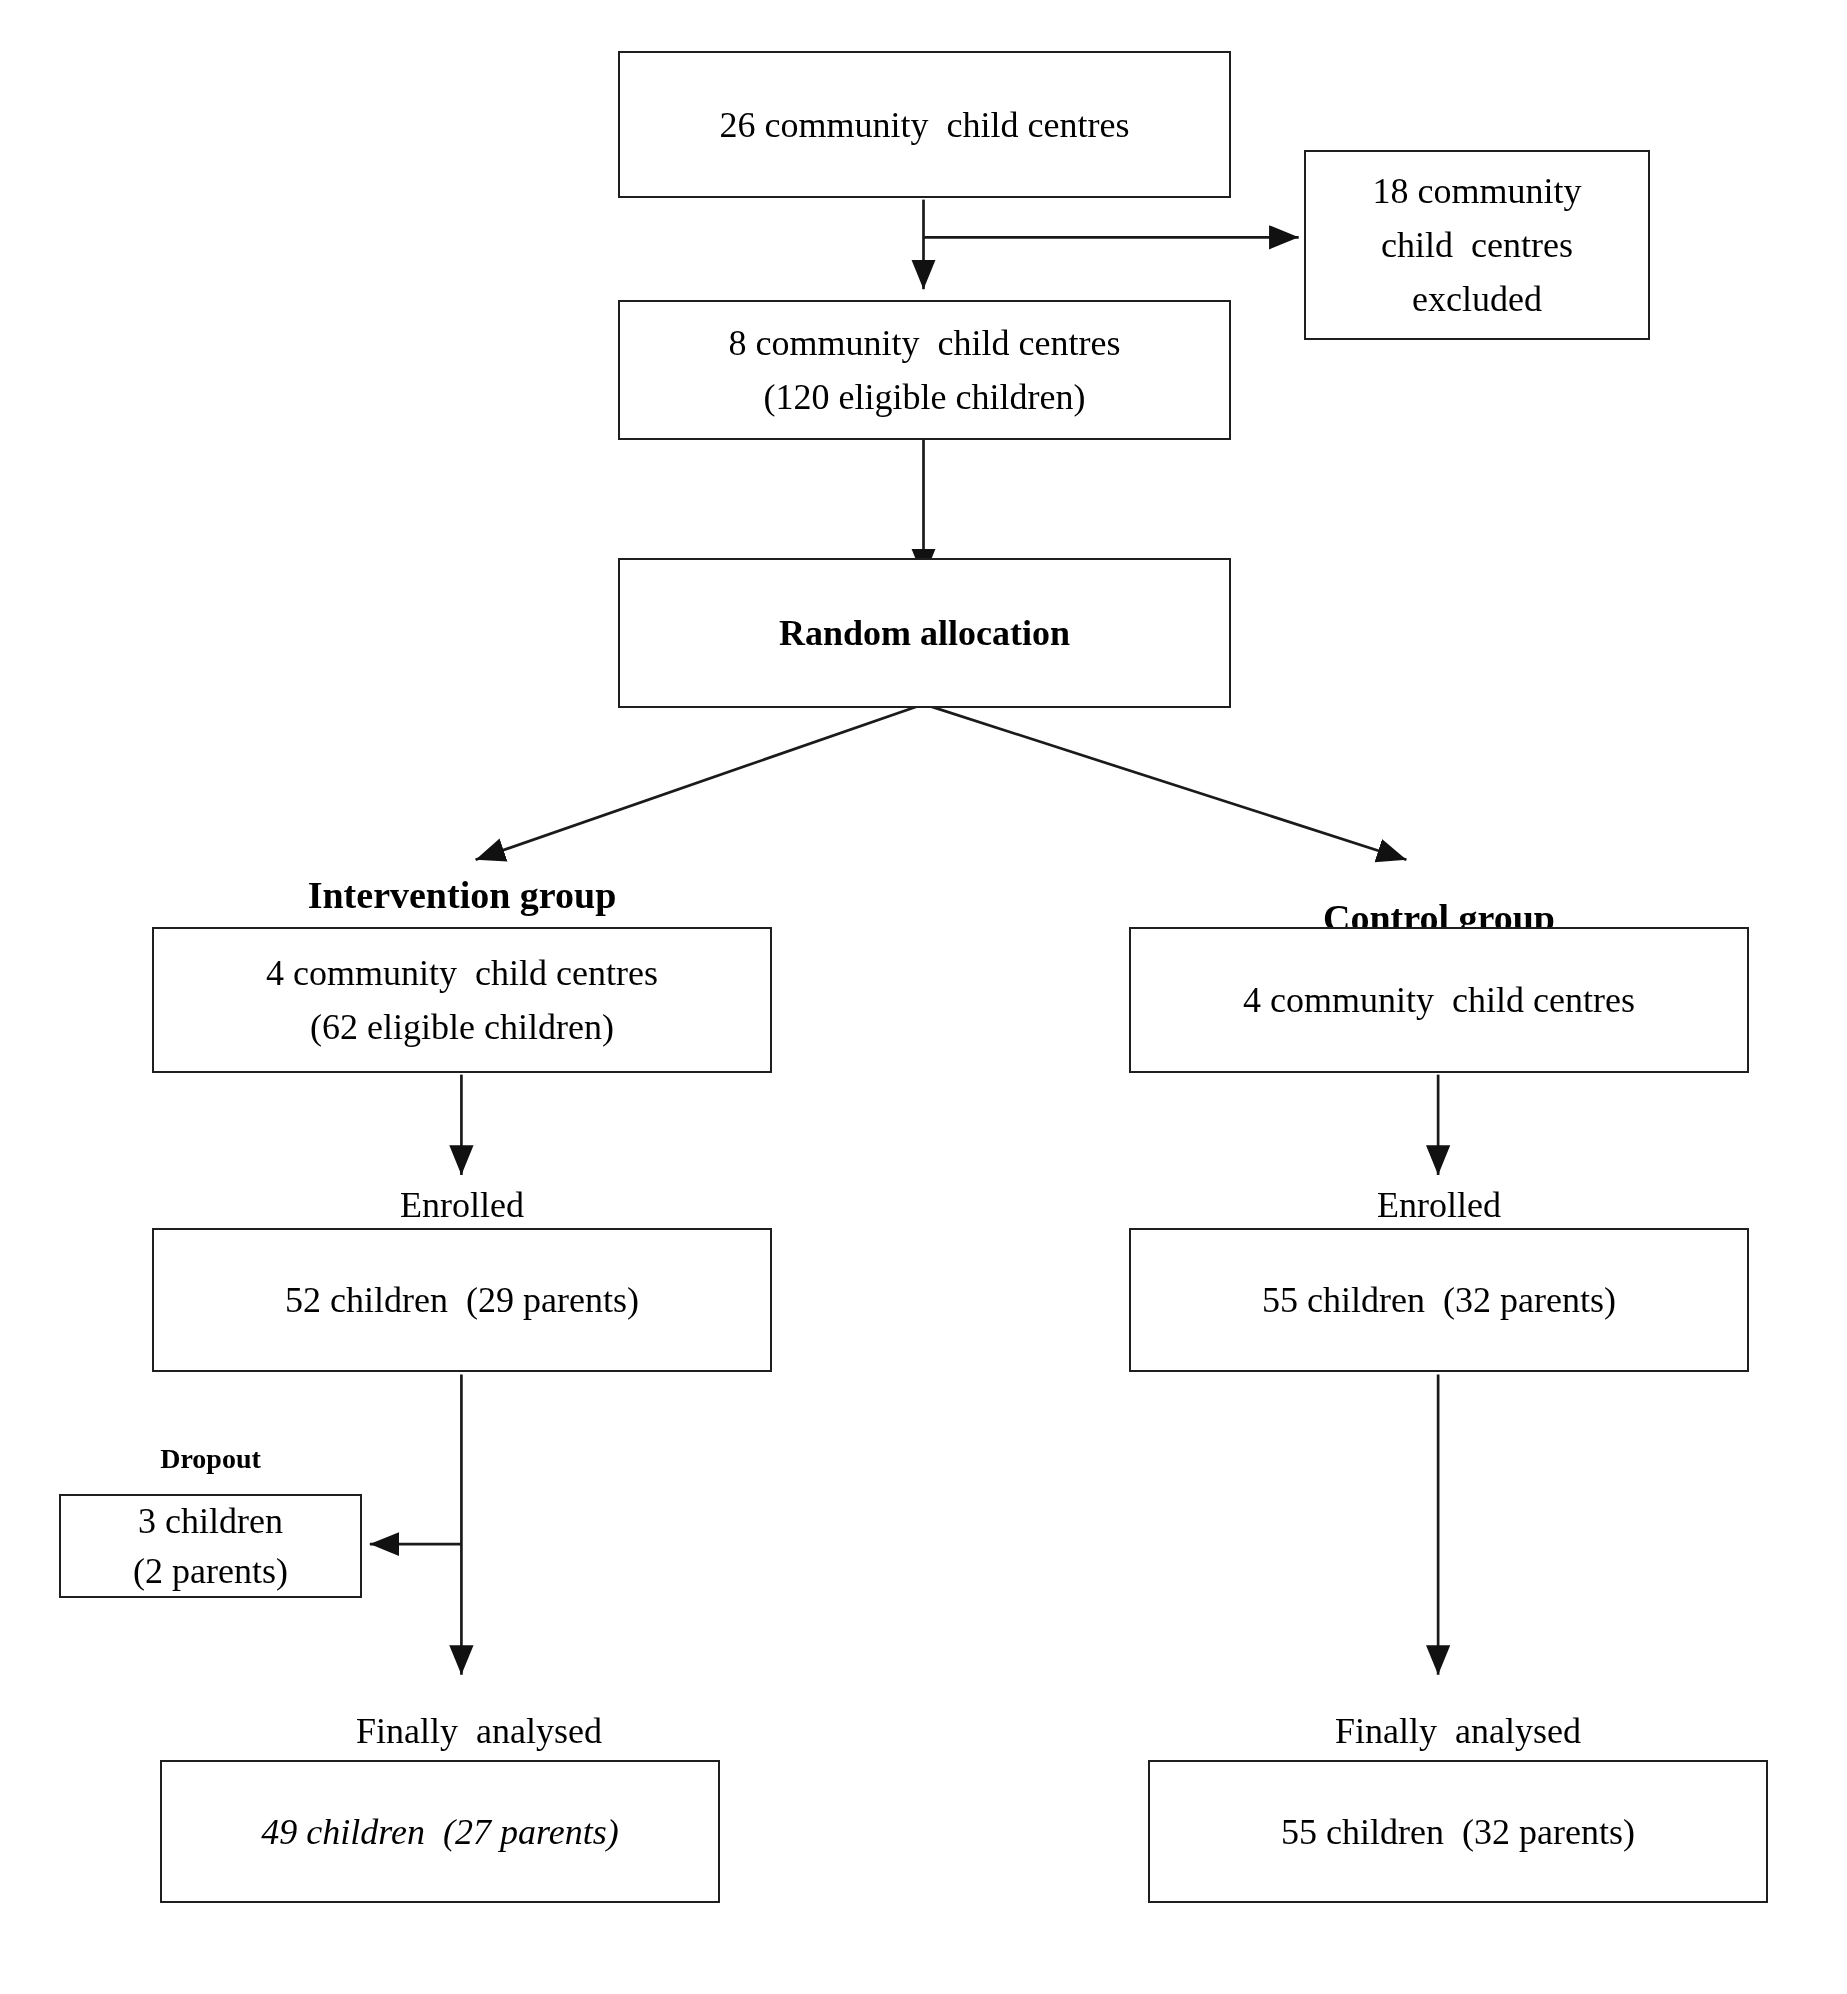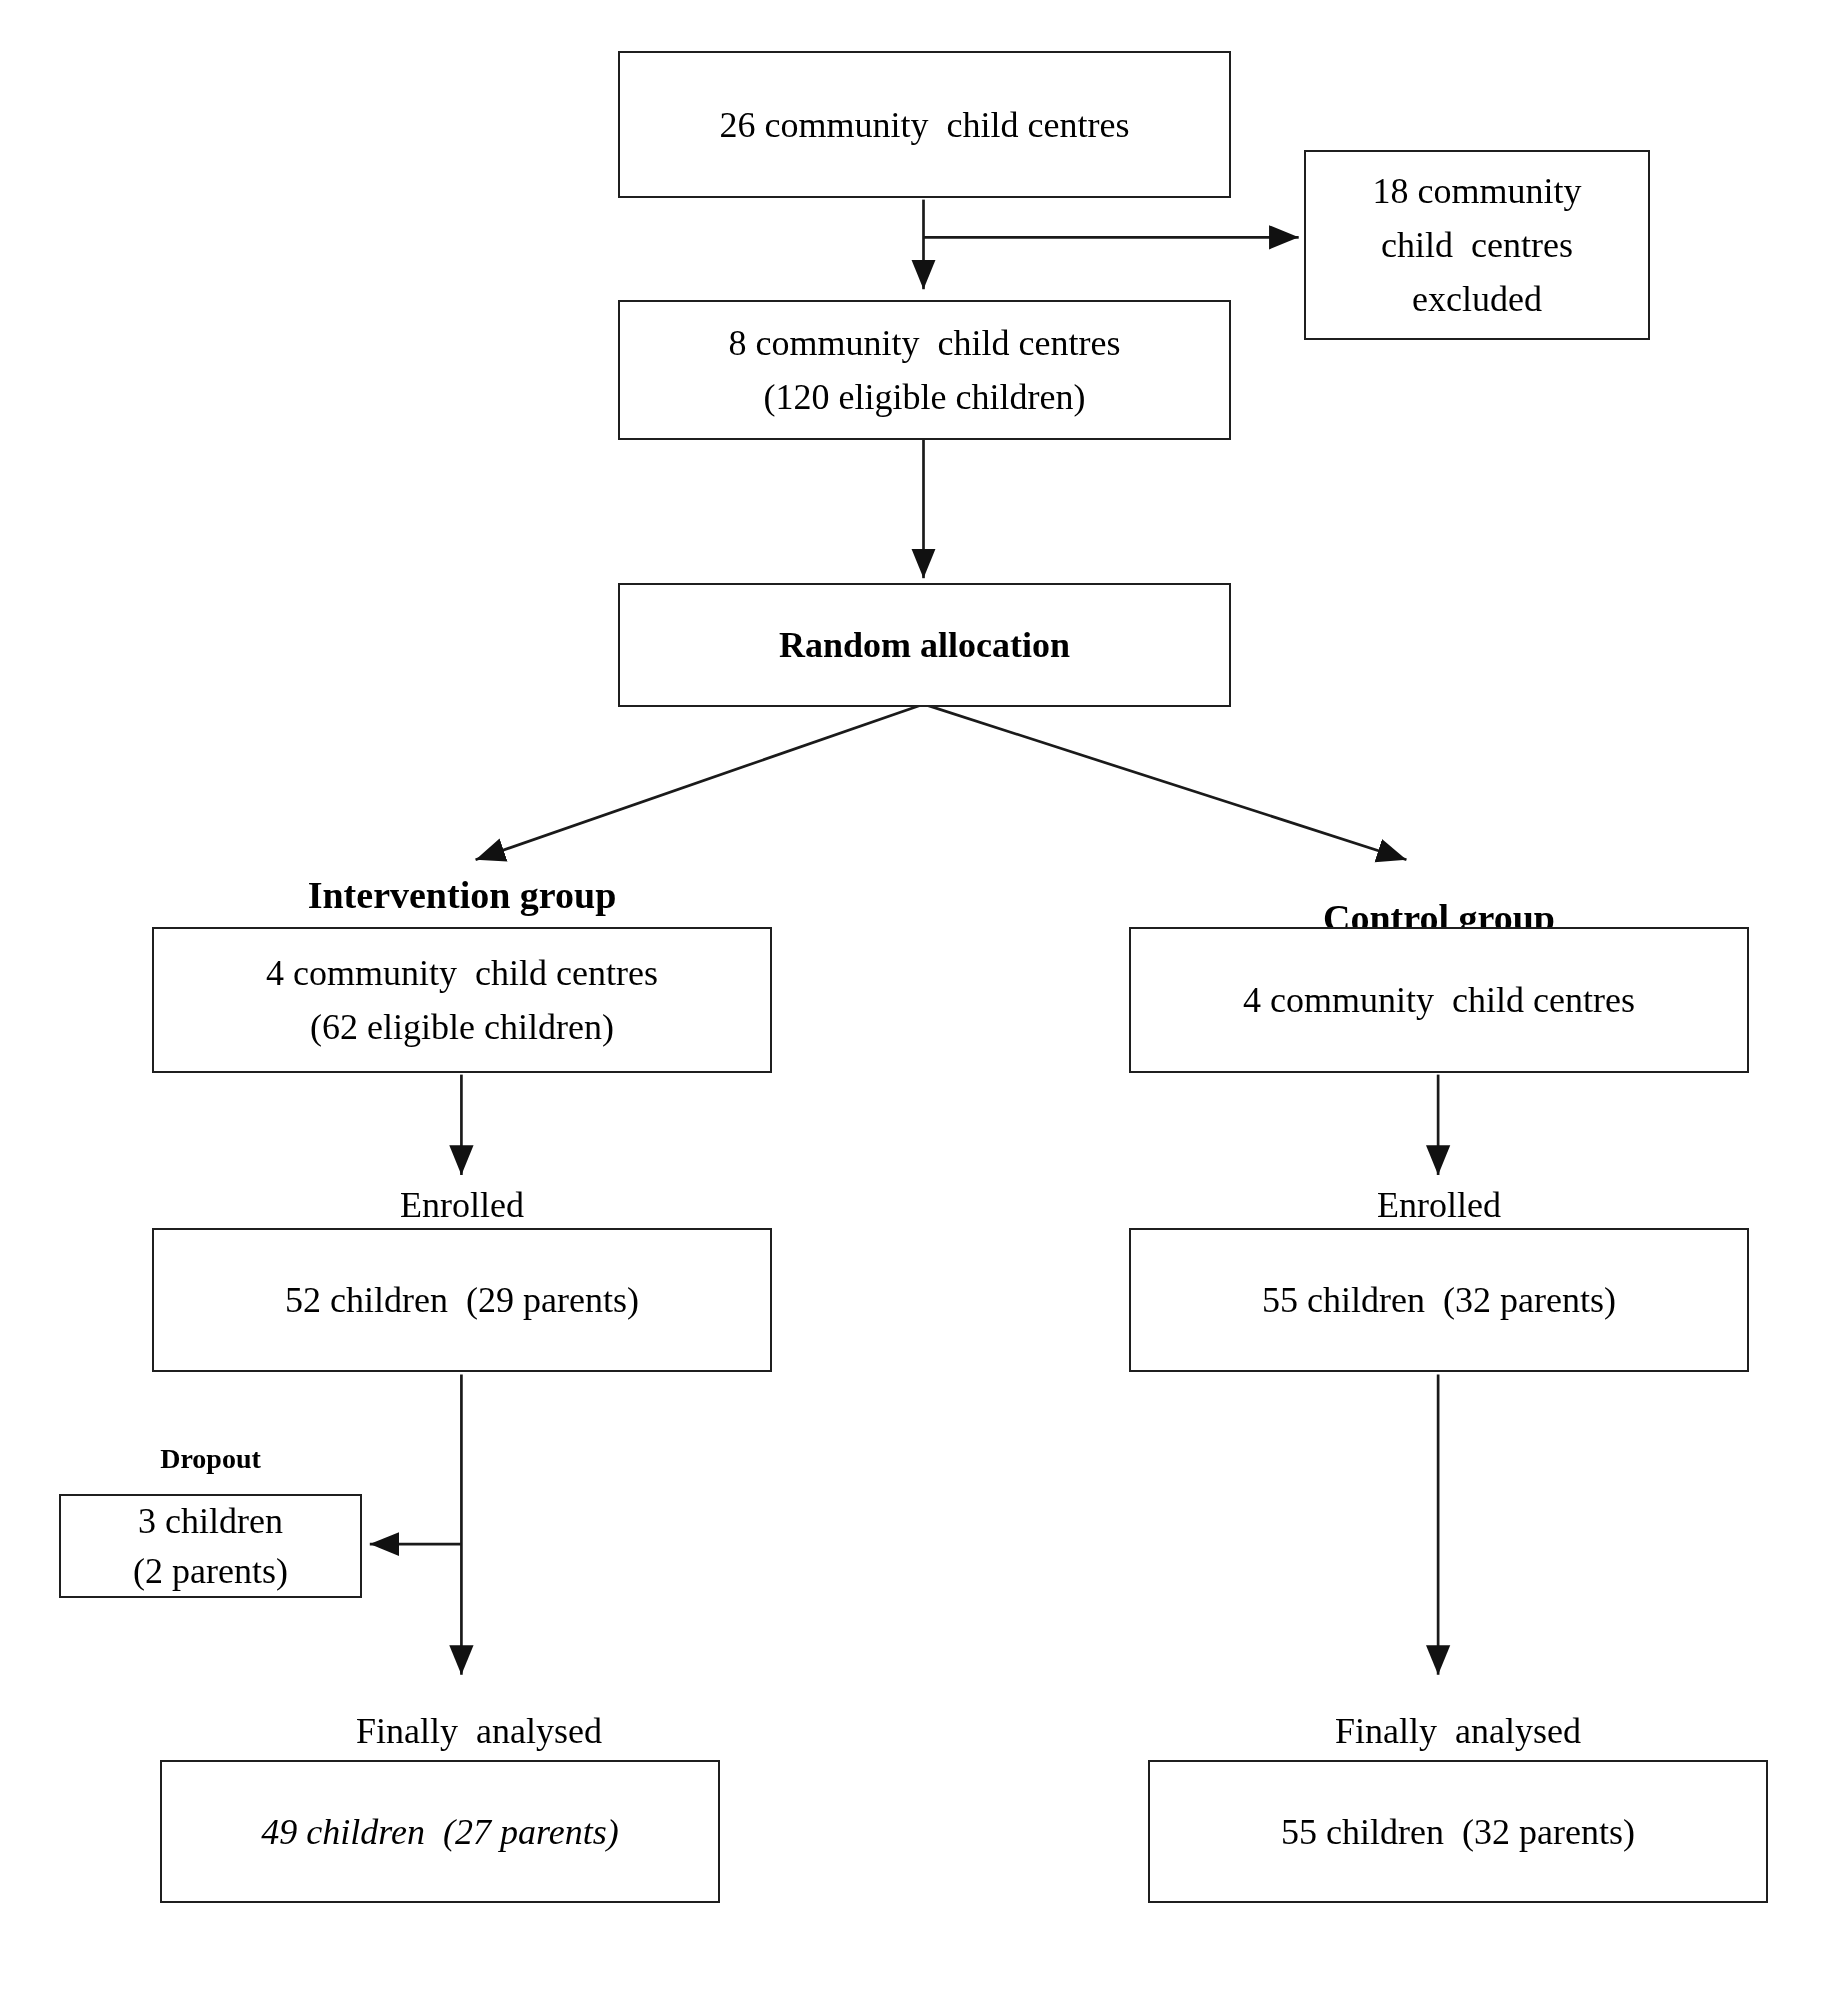--- a/index.html
+++ b/index.html
@@ -52,21 +52,21 @@
     <div>18 community</div>
     <div>child  centres</div>
     <div>excluded</div>
   </div>
 
   <div class="box" style="left:618px;top:294px;width:613px;height:140px;margin-top:6px;">
     <div>8 community  child centres</div>
     <div>(120 eligible children)</div>
   </div>
 
-  <div class="box bold" style="left:618px;top:583px;width:613px;height:124px;">
+  <div class="box bold" style="left:618px;top:558px;width:613px;height:150px;">
     <div>Random allocation</div>
   </div>
 
   <div class="lbl bold" style="left:152px;top:874px;width:620px;font-size:38px;">Intervention group</div>
   <div class="box" style="left:152px;top:927px;width:620px;height:146px;">
     <div>4 community  child centres</div>
     <div>(62 eligible children)</div>
   </div>
 
   <div class="lbl bold" style="left:1129px;top:874px;width:620px;font-size:38px;margin-top:23px;">Control group</div>

